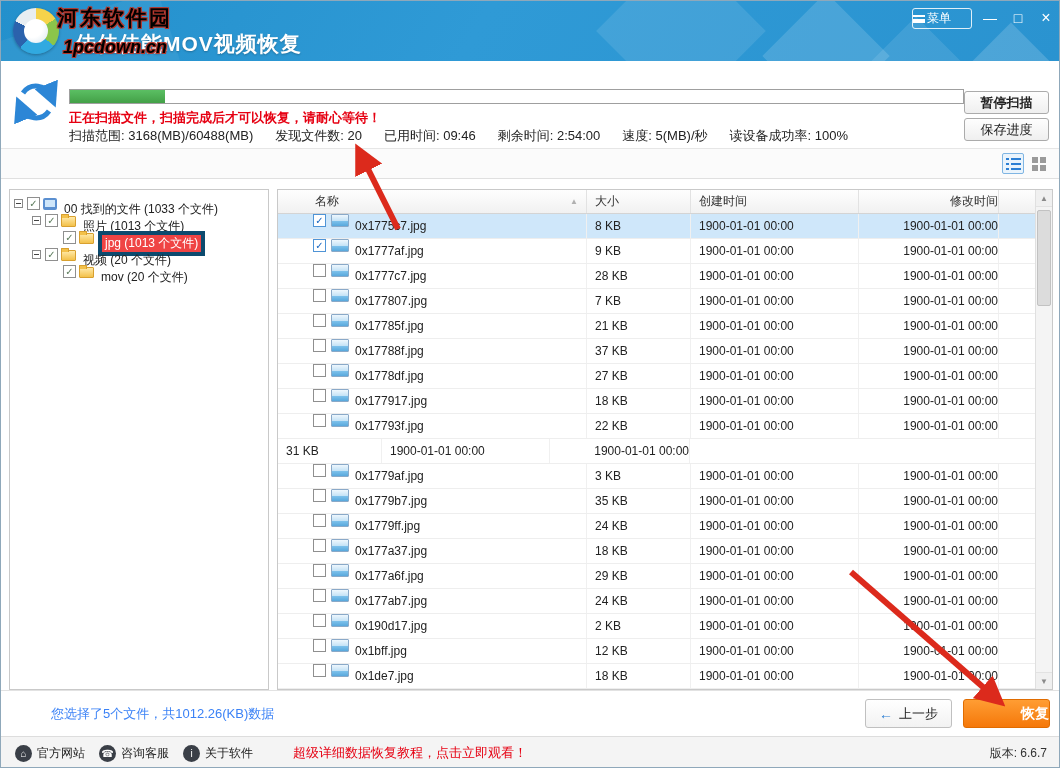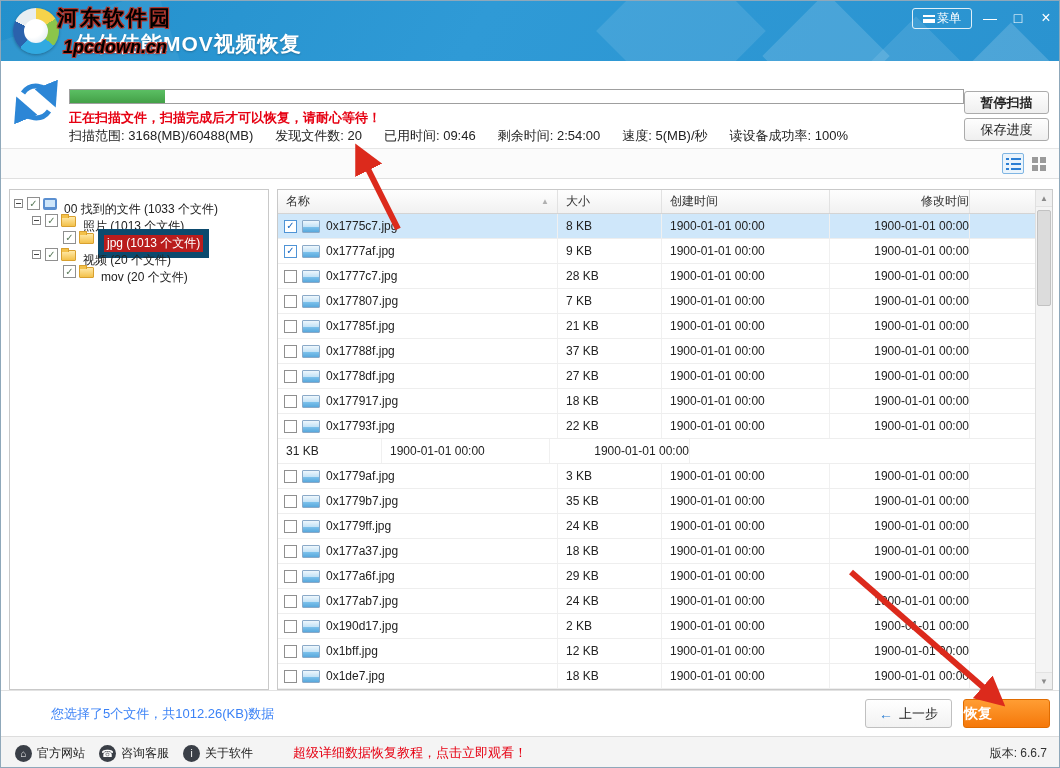--- a/index.html
+++ b/index.html
@@ -25,21 +25,21 @@
 
   .app-title { position:absolute; left:74px; top:29px; color:#fff; font-size:21px; font-weight:bold;
     text-shadow:0 1px 2px rgba(0,0,0,0.25); letter-spacing:1px; }
 
   .watermark { position:absolute; font-weight:bold; color:#000000; z-index:5;
     text-shadow:1px 1px 0 #b5372c, -1px -1px 0 #b5372c, 1px -1px 0 #b5372c, -1px 1px 0 #b5372c; }
   .wm1 { left:56px; top:3px; font-size:21px; letter-spacing:2px; }
   .wm2 { left:62px; top:36px; font-size:18px; font-style:italic; }
 
   .menu-btn { position:absolute; left:911px; top:7px; width:60px; height:21px; border:1px solid rgba(255,255,255,0.85);
-    border-radius:3px; display:flex; align-items:center; justify-content:center; gap:2px; color:#fff; font-size:12px; cursor:pointer; }
+    border-radius:3px; display:flex; align-items:center; gap:2px; color:#fff; font-size:12px; cursor:pointer; }
   .menu-glyph { width:12px; height:8px; border-top:2px solid #fff; border-bottom:2px solid #fff; position:relative; }
   .menu-glyph::after { content:''; position:absolute; left:0; top:2px; width:100%; height:2px; background:#fff; }
 
   .win-btn { position:absolute; top:6px; width:26px; height:22px; color:#fff; font-size:14px; text-align:center;
     line-height:22px; cursor:pointer; }
   .btn-min { left:976px; }
   .btn-max { left:1004px; }
   .btn-close { left:1032px; font-size:16px; }
 
   
@@ -74,32 +74,32 @@
   .cb { display:inline-flex; align-items:center; justify-content:center; width:13px; height:13px; border:1px solid #8f8f8f;
     background:#fff; font-size:10px; line-height:1; color:#1565c0; flex:none; }
   .tree-cb { color:#5b7b5b; margin-right:3px; }
   .icon-folder { width:15px; height:11px; background:linear-gradient(#ffe9a8,#f3c14a); border:1px solid #d8a02f;
     border-radius:1px; position:relative; flex:none; margin-right:4px; margin-top:2px; }
   .icon-folder::before { content:''; position:absolute; top:-3px; left:-1px; width:6px; height:3px; background:#f3c14a;
     border:1px solid #d8a02f; border-bottom:none; border-radius:1px 1px 0 0; }
   .icon-computer { width:14px; height:12px; background:#5b8fd0; border-radius:2px; position:relative; flex:none; margin-right:4px; }
   .icon-computer::after { content:''; position:absolute; left:2px; top:2px; right:2px; bottom:3px; background:#cfe6fa; }
   .tlabel { padding:0 3px;margin-top:12px; }
-  .tlabel.selected { background:#b91c1c; color:#fff; border:6px solid #0c4a6e; }
+  .tlabel.selected { background:#ef4444; color:#fff; border:4px solid #0c4a6e; }
 
   
   .table { position:absolute; left:276px; top:188px; width:776px; height:501px; background:#fff; border:1px solid #c9c9c9; }
   .thead { display:flex; height:24px; background:linear-gradient(#fefefe,#f1f1f1); border-bottom:1px solid #d4d4d4; width:759px; }
   .th { font-size:12px; color:#333; line-height:23px; padding-left:8px; border-right:1px solid #e2e2e2; position:relative; }
   .sort-arrow { position:absolute; right:8px; top:0; font-size:8px; color:#b0b0b0; }
   .tbody { width:759px; }
   .trow { display:flex; height:25px; border-bottom:1px solid #eeeeee; background:#fff; }
   .trow.selected { background:#cfe7fa; }
   .cell { font-size:12px; color:#222; line-height:24px; border-right:1px solid #f0f0f0; overflow:hidden; white-space:nowrap; }
-  .col-name { width:280px; display:flex; align-items:center; }
+  .col-name { width:280px; display:flex; align-items:flex-start;margin-left:29px; }
   .col-size { width:104px; padding-left:8px; }
   .col-created { width:168px; padding-left:8px; }
   .col-modified { width:140px; padding-left:8px;text-align:right; }
   .col-filler { flex:1; border-right:none; }
   .row-cb { margin-left:6px; }
   .row-cb.checked { border-color:#4f94d6; color:#1565c0; }
   .pic-icon { display:inline-block; width:18px; height:13px; border:1px solid #8aa9c8; border-radius:1px; margin:0 6px 0 5px;
     background:linear-gradient(180deg,#eef7fd 0%,#c3e2f6 54%,#7ec2ec 54%,#58a8dc 100%); flex:none; }
   .fname { font-size:12px; color:#222; }
 
@@ -112,21 +112,21 @@
     border-radius:2px; cursor:pointer; }
 
   
   .actionbar { position:absolute; left:0; top:689px; width:1060px; height:46px; background:#fff; border-top:1px solid #e2e2e2; }
   .sel-text { position:absolute; left:14px; top:14px; font-size:13px; color:#3b82f6;margin-left:36px; }
   .btn-back { position:absolute; left:864px; top:8px; width:87px; height:29px; background:linear-gradient(#fff,#f2f2f2);
     border:1px solid #c0c0c0; border-radius:3px; display:flex; align-items:center; justify-content:center; gap:6px;
     font-size:13px; color:#222; cursor:pointer; }
   .btn-back .arrow { color:#2c7fd4; font-weight:bold; font-size:14px; }
   .btn-recover { position:absolute; left:962px; top:8px; width:87px; height:29px; border:1px solid #e06c00; border-radius:3px;
-    background:linear-gradient(#ff9d33,#f5780a); color:#fff; font-size:14px; font-weight:bold; text-align:left;
+    background:linear-gradient(#ff9d33,#f5780a); color:#fff; font-size:14px; font-weight:bold; text-align:right;
     line-height:27px; cursor:pointer; }
 
   
   .footer { position:absolute; left:0; top:735px; width:1060px; height:33px; background:#f4f4f4; border-top:1px solid #ddd;
     display:flex; align-items:center; }
   .flink { display:flex; align-items:center; gap:5px; margin-left:14px; font-size:12px; color:#222; cursor:pointer; }
   .fic { width:17px; height:17px; border-radius:50%; background:#3a3f47; color:#fff; font-size:10px; display:flex;
     align-items:center; justify-content:center; }
   .promo { margin-left:40px; font-size:13px; color:#e60012; cursor:pointer; }
   .version { margin-left:auto; margin-right:14px; font-size:12px; color:#333; }

